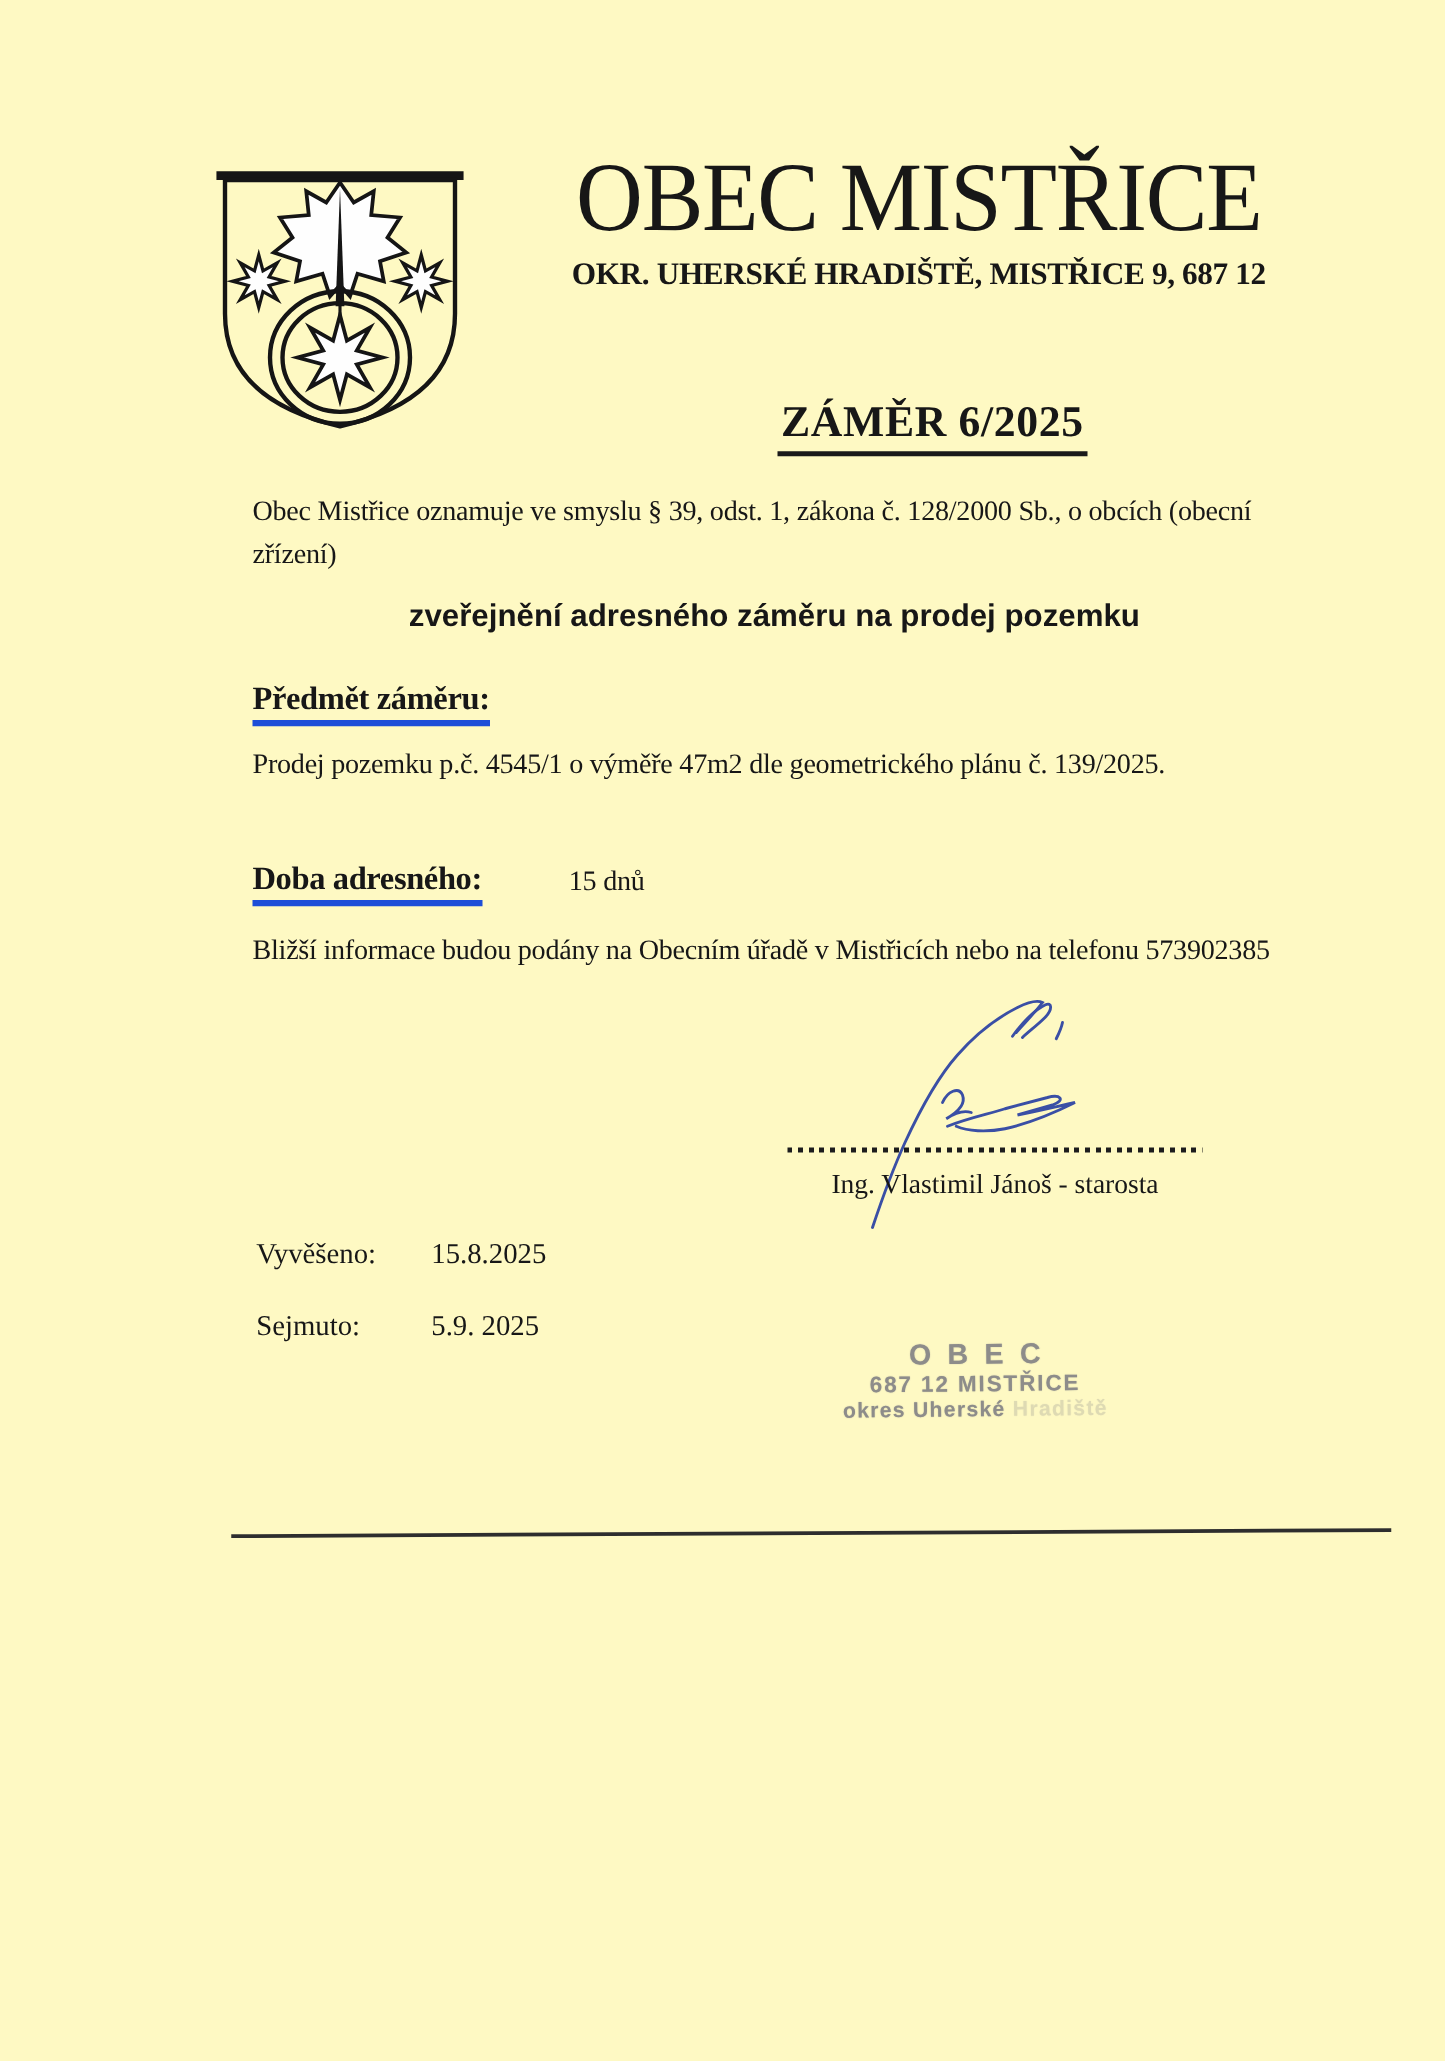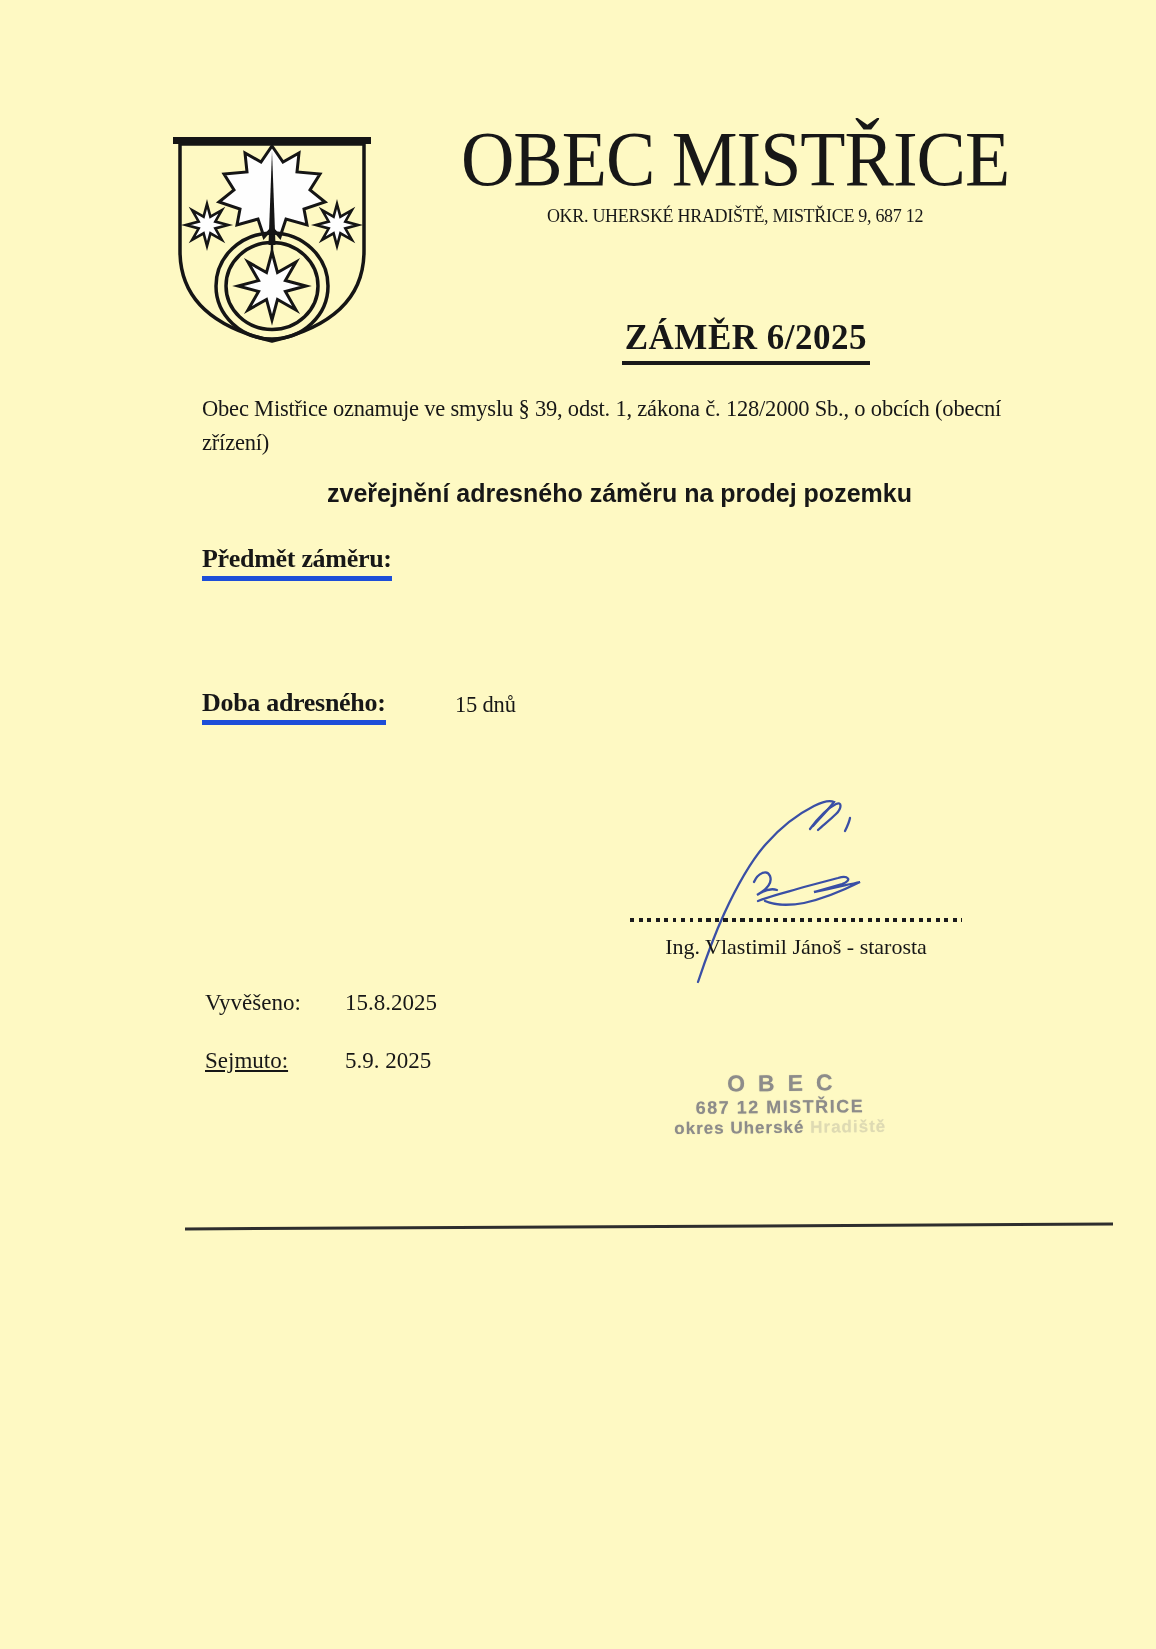--- a/index.html
+++ b/index.html
@@ -6,21 +6,21 @@
   .page{
     position:relative;width:1156px;height:1649px;margin:0 auto;
     background:#fef9c3;overflow:hidden;
     font-family:"Liberation Serif","DejaVu Serif",serif;color:#171717;
   }
   .abs{position:absolute;}
   
   .emblem{left:173px;top:133px;width:198px;height:214px;}
   .head-block{left:400px;top:118px;width:670px;text-align:center;}
   .muni{font-size:74px;line-height:1.05;letter-spacing:-1px;white-space:nowrap;transform:scaleY(1.06);transform-origin:top center;}
-  .addr{font-size:18px;font-weight:normal;margin-top:10px;white-space:nowrap;letter-spacing:-0.3px;}
+  .addr{font-size:25px;font-weight:bold;margin-top:10px;white-space:nowrap;letter-spacing:-0.3px;}
   
   .title-wrap{left:480px;top:318px;width:390px;text-align:right;}
   .title-inner{display:inline-block;font-size:35px;font-weight:bold;letter-spacing:0.5px;
     border-bottom:4px solid #1a1a1a;padding:0 3px 3px 3px;}
   
   .bodytext{font-size:22.5px;letter-spacing:-0.2px;white-space:nowrap;}
   .intro{left:202px;top:392px;line-height:34px;}
   .subject{left:202px;top:479px;width:835px;text-align:center;
     font-family:"Liberation Sans","DejaVu Sans",sans-serif;font-weight:bold;font-size:25px;white-space:nowrap;}
   .seclabel{font-size:26px;font-weight:bold;border-bottom:5px solid #1d4ed8;padding-bottom:2px;display:inline-block;letter-spacing:-0.3px;}
@@ -31,21 +31,21 @@
   .info-line{left:202px;top:747px;}
   
   .sig-svg{left:692px;top:796px;width:180px;height:192px;}
   .dotted{left:630px;top:918px;width:332px;height:4px;
     background:repeating-linear-gradient(90deg,#1c1c1c 0 4px,transparent 4px 8.5px);}
   .sig-name{left:628px;top:934px;width:336px;text-align:center;font-size:22px;white-space:nowrap;}
   
   .datelabel{font-size:23px;}
   .posted-label{left:205px;top:990px;}
   .posted-value{left:345px;top:990px;}
-  .removed-label{left:205px;top:1048px;text-decoration:underline;}
+  .removed-label{left:205px;top:1048px;}
   .removed-value{left:345px;top:1048px;}
   
   .stamp{left:652px;top:1070px;width:256px;text-align:center;
     font-family:"Liberation Sans","DejaVu Sans",sans-serif;font-weight:bold;
     opacity:0.82;transform:rotate(-0.6deg);text-shadow:0 0 1px rgba(117,117,126,0.6);}
   .stamp-l1{font-size:23px;letter-spacing:13px;text-indent:13px;line-height:26px;}
   .stamp-l2{font-size:18px;letter-spacing:1.5px;line-height:22px;}
   .stamp-l3{font-size:17px;letter-spacing:1px;line-height:20px;font-weight:600;}
   .stamp-faded{opacity:0.28;text-align:center;}
   
@@ -81,26 +81,28 @@
   <div class="abs intro bodytext">
     <div>Obec Mistřice oznamuje ve smyslu § 39, odst. 1, zákona č. 128/2000 Sb., o obcích (obecní</div>
     <div>zřízení)</div>
   </div>
 
   <div class="abs subject">zveřejnění adresného záměru na prodej pozemku</div>
 
   <div class="abs predmet-label">
     <span class="seclabel">Předmět záměru:</span>
   </div>
+  <div class="abs predmet-text bodytext">Prodej pozemku p.č. 4545/1 o výměře 47m2 dle geometrického plánu č. 139/2025.</div>
 
   <div class="abs doba-label">
     <span class="seclabel">Doba adresného:</span>
   </div>
   <div class="abs doba-value bodytext">15 dnů</div>
 
+  <div class="abs info-line bodytext">Bližší informace budou podány na Obecním úřadě v Mistřicích nebo na telefonu 573902385</div>
 
   <svg class="abs sig-svg" viewBox="0 0 180 192" fill="none" stroke="#3a4fa5" stroke-width="2.3" stroke-linecap="round">
     <path d="M6,186 C14,162 22,140 32,118 C44,92 58,66 74,48 C88,32 106,18 122,10 C130,6 138,4 142,6 C136,14 128,22 121,30"></path>
     <path d="M118,33 C126,22 136,12 144,8 C150,5 150,12 144,18 C138,24 130,30 126,34"></path>
     <path d="M158,22 C157,27 155,31 153,35"></path>
     <path d="M62,86 C66,77 75,73 78,80 C81,88 72,95 65,99 C71,95 79,92 85,94"></path>
     <path d="M66,105 C84,98 100,95 112,91 L146,82 C156,79 161,84 150,88 L122,96 C138,93 154,89 168,86 C150,95 130,103 112,107 C97,110 82,109 73,105"></path>
   </svg>
 
   <div class="abs dotted"></div>

